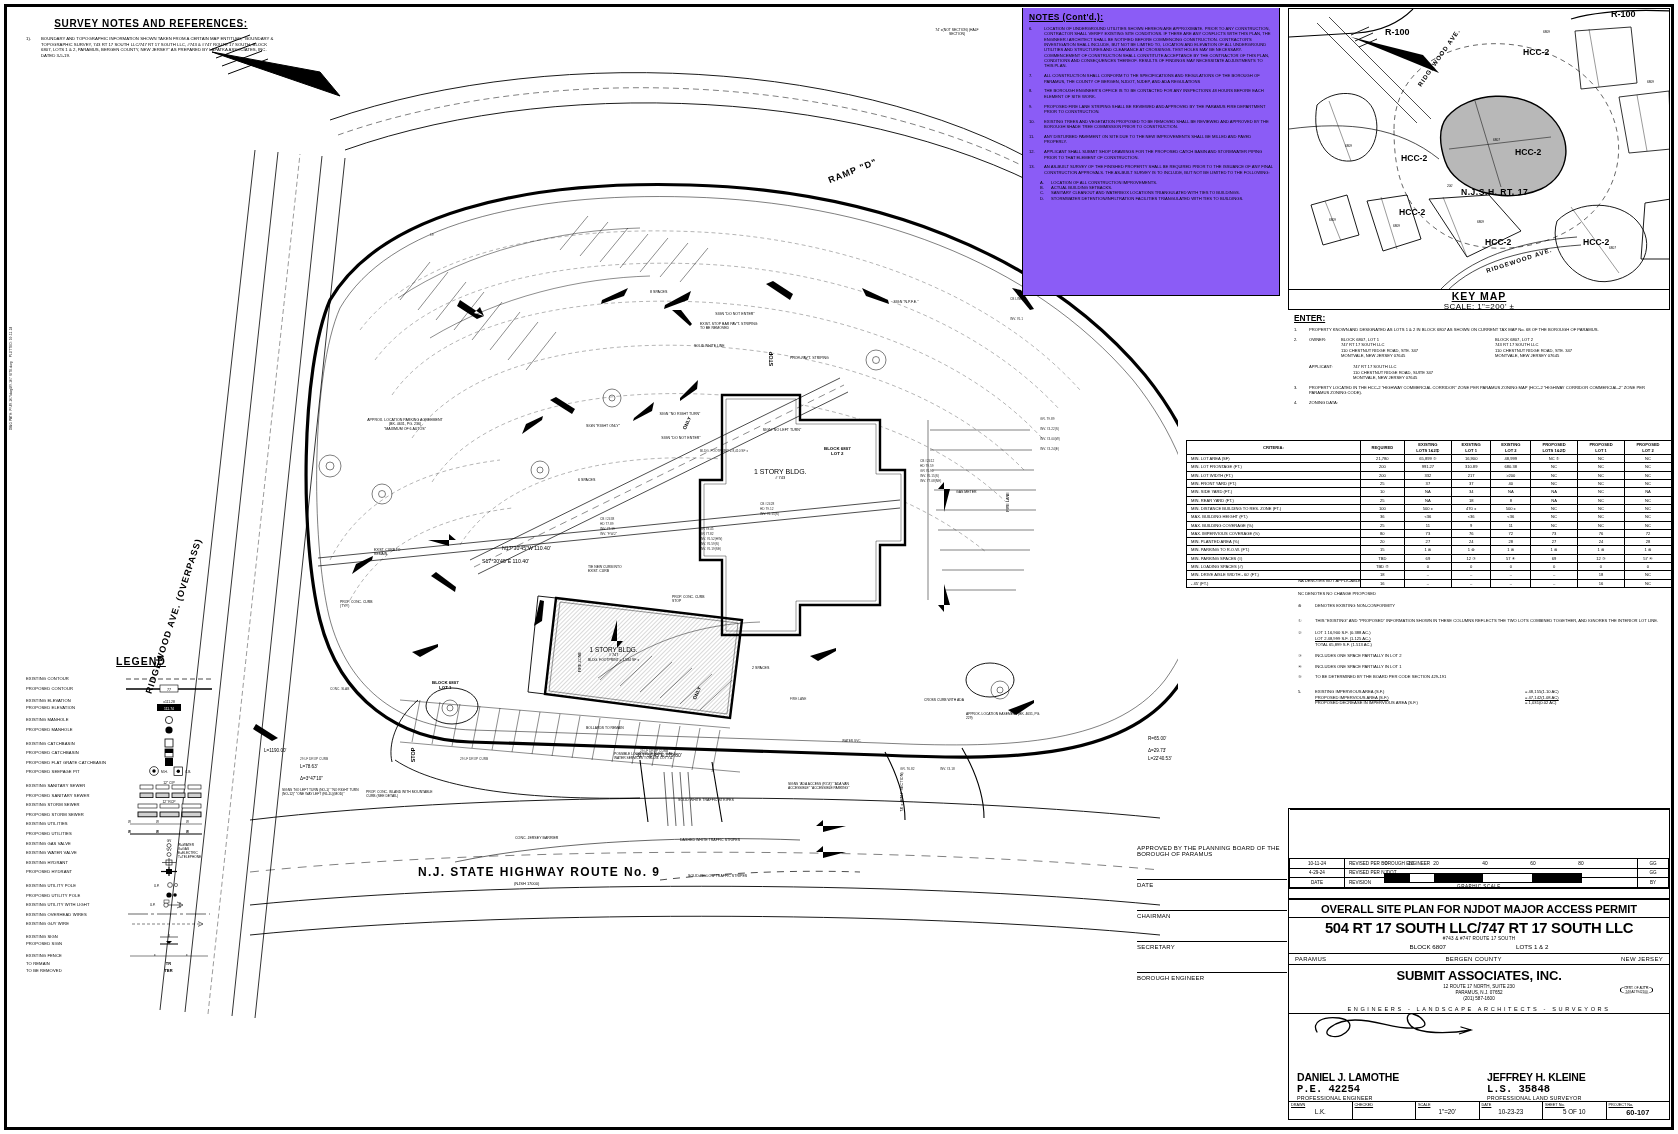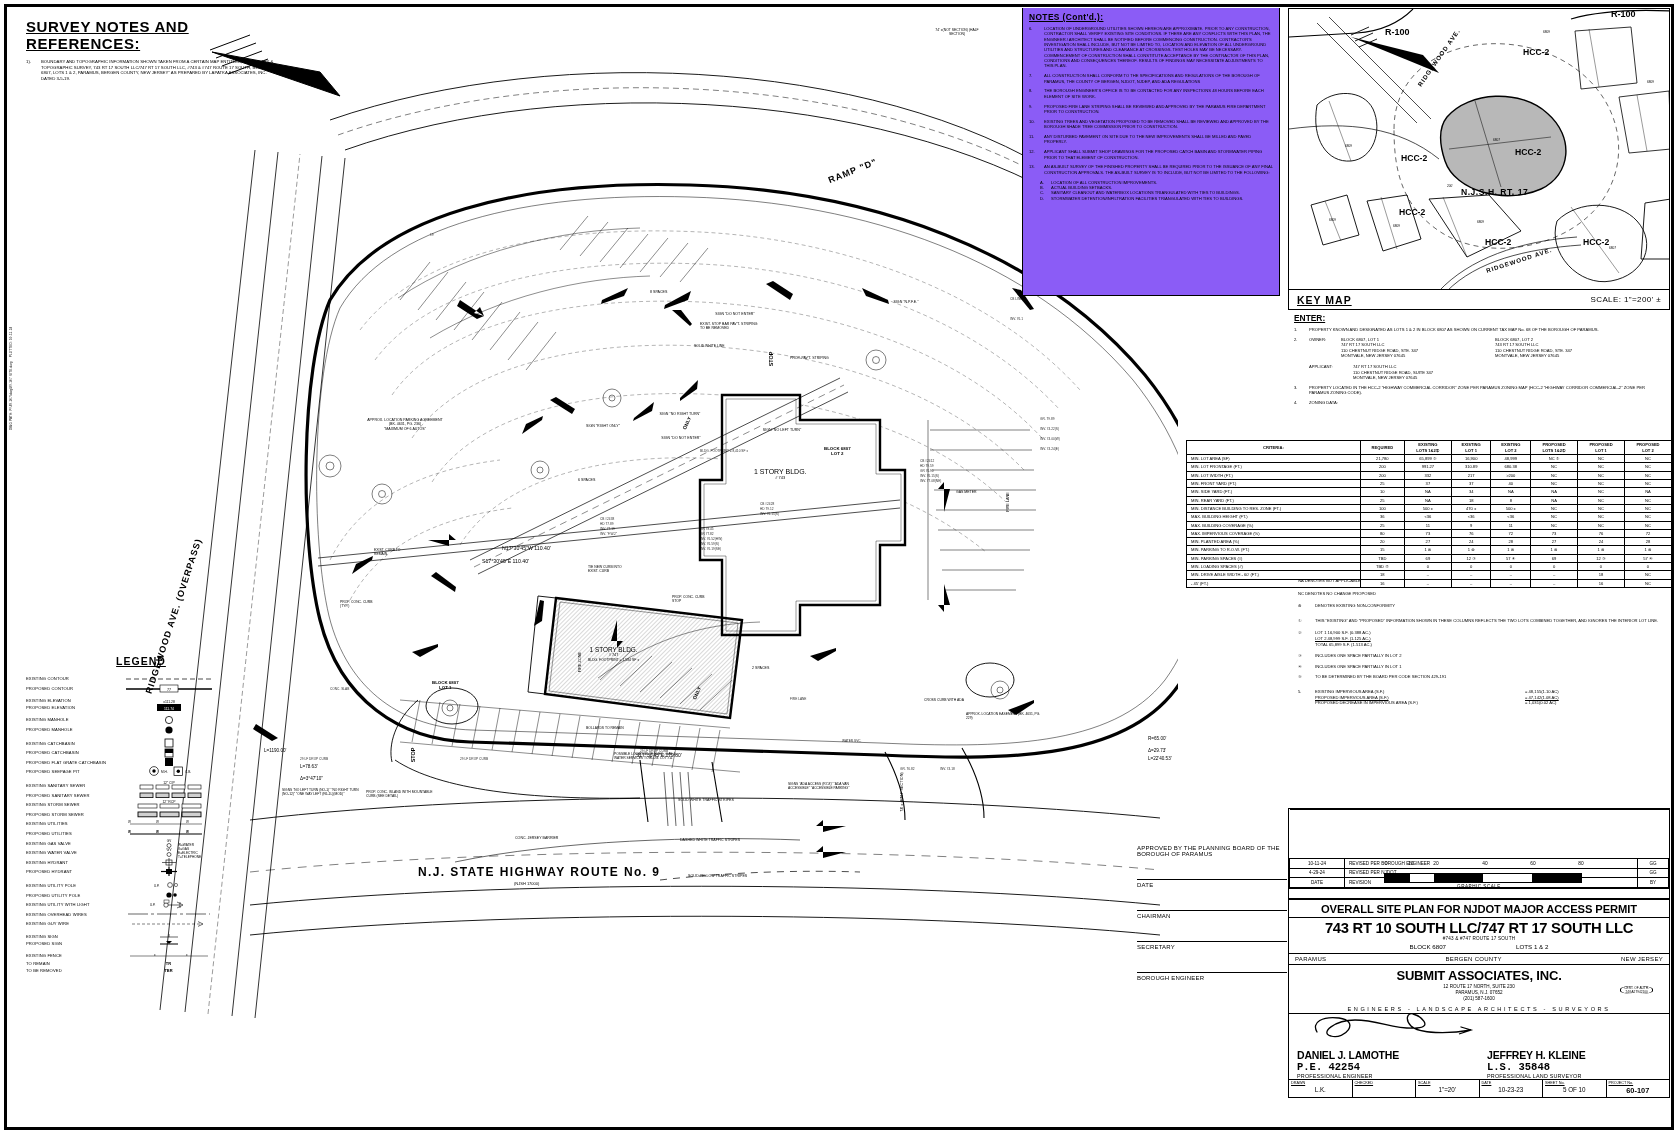--- a/index.html
+++ b/index.html
@@ -8,21 +8,21 @@
     width:1678px;height:1134px;position:relative;overflow:hidden;
     font-family:"Liberation Sans",sans-serif;color:#000;
     -webkit-font-smoothing:antialiased;
   }
   #sheet{position:absolute;inset:0;background:#fff;}
   .border-outer{position:absolute;left:4px;top:4px;right:4px;bottom:4px;border:3px solid #000;}
   .abs{position:absolute;}
 
   
   #survey-notes{left:26px;top:18px;width:250px;}
-  #survey-notes .hdr{font-size:15px;font-weight:bold;text-decoration:underline;letter-spacing:.6px;}
+  #survey-notes .hdr{font-size:10px;font-weight:bold;text-decoration:underline;letter-spacing:.6px;text-align:center;}
   #survey-notes .body{font-size:4.3px;line-height:5.6px;margin-top:7px;display:flex;gap:5px;}
   #survey-notes .num{width:10px;flex:0 0 10px;}
 
   
   #notes-cont{left:1022px;top:8px;width:258px;height:288px;border:1.6px solid #000;
      border-top:none;border-left:1.6px solid #000;background:#8b5cf6;box-sizing:border-box;padding:4px 6px 0 6px;}
   #notes-cont h2{margin:0 0 4px 0;font-size:8.4px;font-weight:bold;text-decoration:underline;letter-spacing:.4px;}
   .note-row{display:flex;gap:4px;font-size:4.15px;line-height:5.35px;margin-bottom:4.5px;}
   .note-row .n{width:11px;flex:0 0 11px;text-align:left;}
   .note-row .t{flex:1;}
@@ -32,21 +32,21 @@
 
   
   #keymap-box{left:1288px;top:8px;width:382px;height:282px;border:1.6px solid #000;box-sizing:border-box;overflow:hidden;background:#fff;}
   #keymap-svg{position:absolute;left:0;top:0;}
   .km-label{font-size:8.6px;font-weight:bold;font-family:"Liberation Sans",sans-serif;}
   .km-r100{font-size:9px;font-weight:bold;}
   .km-street{font-size:6.2px;font-weight:bold;letter-spacing:1px;}
   .km-rt{font-size:8.6px;font-weight:bold;letter-spacing:.5px;}
   .km-tiny{font-size:3.2px;}
   #keymap-title{left:1288px;top:290px;width:382px;height:20px;border-left:1.6px solid #000;border-right:1.6px solid #000;border-bottom:1.6px solid #000;box-sizing:border-box;
-     display:flex;align-items:center;justify-content:space-between;padding:0 8px;}
+     display:flex;align-items:center;justify-content:space-between;padding:0 8px;flex-direction:column;}
   #keymap-title .t{font-size:10.5px;font-weight:bold;text-decoration:underline;letter-spacing:1px;}
   #keymap-title .s{font-size:8px;letter-spacing:.4px;}
 
   
   #notes-main{left:1288px;top:310px;width:382px;box-sizing:border-box;padding:3px 6px 0 6px;}
   #notes-main h2{margin:0 0 4px 0;font-size:8.4px;font-weight:bold;text-decoration:underline;}
 
   
   #zoning-table{left:1186px;top:440px;width:486px;border-collapse:collapse;font-size:4.1px;background:#fff;}
   #zoning-table th,#zoning-table td{border:.6px solid #000;padding:0 2px;height:7.3px;line-height:7.3px;text-align:center;}
@@ -86,21 +86,21 @@
   .tb-sub{font-size:4.6px;letter-spacing:.2px;}
   .tb-blk{font-size:6.2px;display:flex;justify-content:center;gap:70px;padding:2px 0 3px 0;}
   .tb-geo{display:flex;justify-content:space-between;font-size:6px;padding:2px 6px;letter-spacing:.3px;}
   .tb-firm{font-size:13px;font-weight:bold;padding:3px 0 1px 0;letter-spacing:-.2px;}
   .tb-addr{font-size:4.6px;line-height:6px;position:relative;padding-bottom:2px;}
   .cert{position:absolute;right:16px;top:2px;font-size:3.2px;line-height:4px;text-align:center;border-left:.7px solid #000;border-right:.7px solid #000;padding:0 3px;border-radius:40%;}
   .tb-disc{font-size:5.6px;letter-spacing:2.6px;padding:2px 0 1px 0;}
   .tb-sign{height:34px;position:relative;}
   .tb-sign svg{position:absolute;left:20px;top:-2px;}
   .tb-names{display:flex;}
-  .tb-names > div{flex:1;padding:1px 0 0 8px;text-align:left;}
+  .tb-names > div{flex:1;padding:1px 0 0 8px;text-align:left;margin-top:22px;}
   .tb-names .nm{font-size:10.5px;font-weight:bold;letter-spacing:-.2px;}
   .tb-names .lic{font-size:10.5px;font-weight:bold;font-family:Liberation Mono, monospace;}
   .tb-names .role{font-size:5.4px;text-decoration:underline;letter-spacing:.2px;}
   #tb-footer{display:flex;border-top:1.2px solid #000;}
   #tb-footer .cell{border-right:.9px solid #000;flex:1;}
   #tb-footer .cell:last-child{border-right:none;}
   #tb-footer .lbl{font-size:3.8px;padding:1px 0 0 2px;text-decoration:underline;}
   #tb-footer .val{font-size:6.3px;text-align:center;padding:1px 0 2px 0;}
   #tb-footer .val.bold{font-weight:bold;font-size:7.4px;}
 
@@ -1025,21 +1025,21 @@
       <div class="blk" style="width:25%"></div>
       <div class="wht" style="width:25%"></div>
       <div class="blk" style="width:25%"></div>
     </div>
     <div class="cap">GRAPHIC SCALE</div>
   </div>
 
   <div id="titleblock" class="abs">
     <div class="tb-row tb-main">OVERALL SITE PLAN FOR NJDOT MAJOR ACCESS PERMIT</div>
     <div class="tb-row">
-      <div class="tb-llc">743 RT 10 SOUTH LLC/747 RT 17 SOUTH LLC</div>
+      <div class="tb-llc">504 RT 17 SOUTH LLC/747 RT 17 SOUTH LLC</div>
       <div class="tb-sub">#743 &amp; #747 ROUTE 17 SOUTH</div>
       <div class="tb-blk">
         <span>BLOCK 6807</span>
         <span>LOTS 1 &amp; 2</span>
       </div>
     </div>
     <div class="tb-row tb-geo">
       <span>PARAMUS</span>
       <span>BERGEN COUNTY</span>
       <span>NEW JERSEY</span>

